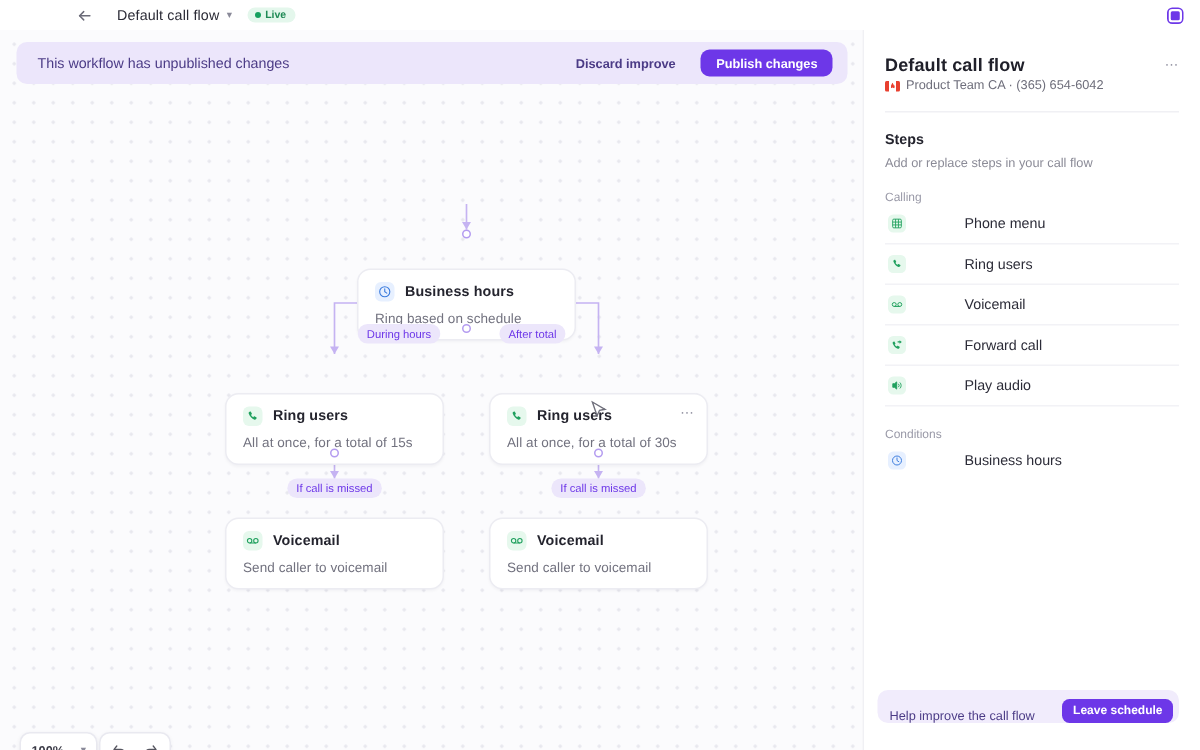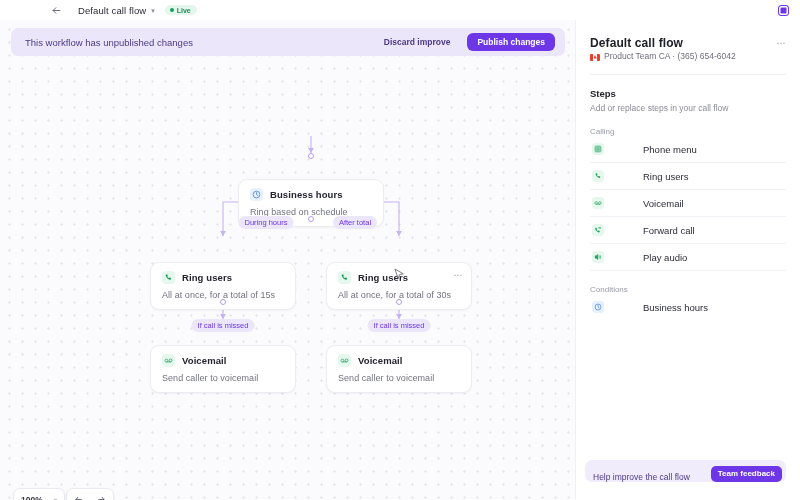--- a/index.html
+++ b/index.html
@@ -400,16 +400,16 @@
           <circle cx="8" cy="8" r="6"></circle>
             <path d="M8 4.6V8l2.4 1.6" stroke-linecap="round"></path>
         </svg>
       </span>
       <span class="sb-label">Business hours</span>
     </div>
   </div>
 
   <div class="feedback">
     <div class="feedback-text">Help improve the call flow</div>
-    <div class="feedback-btn">Team feedback</div>
+    <div class="feedback-btn">Leave schedule</div>
   </div>
 
 </div>
 
 </body></html>

